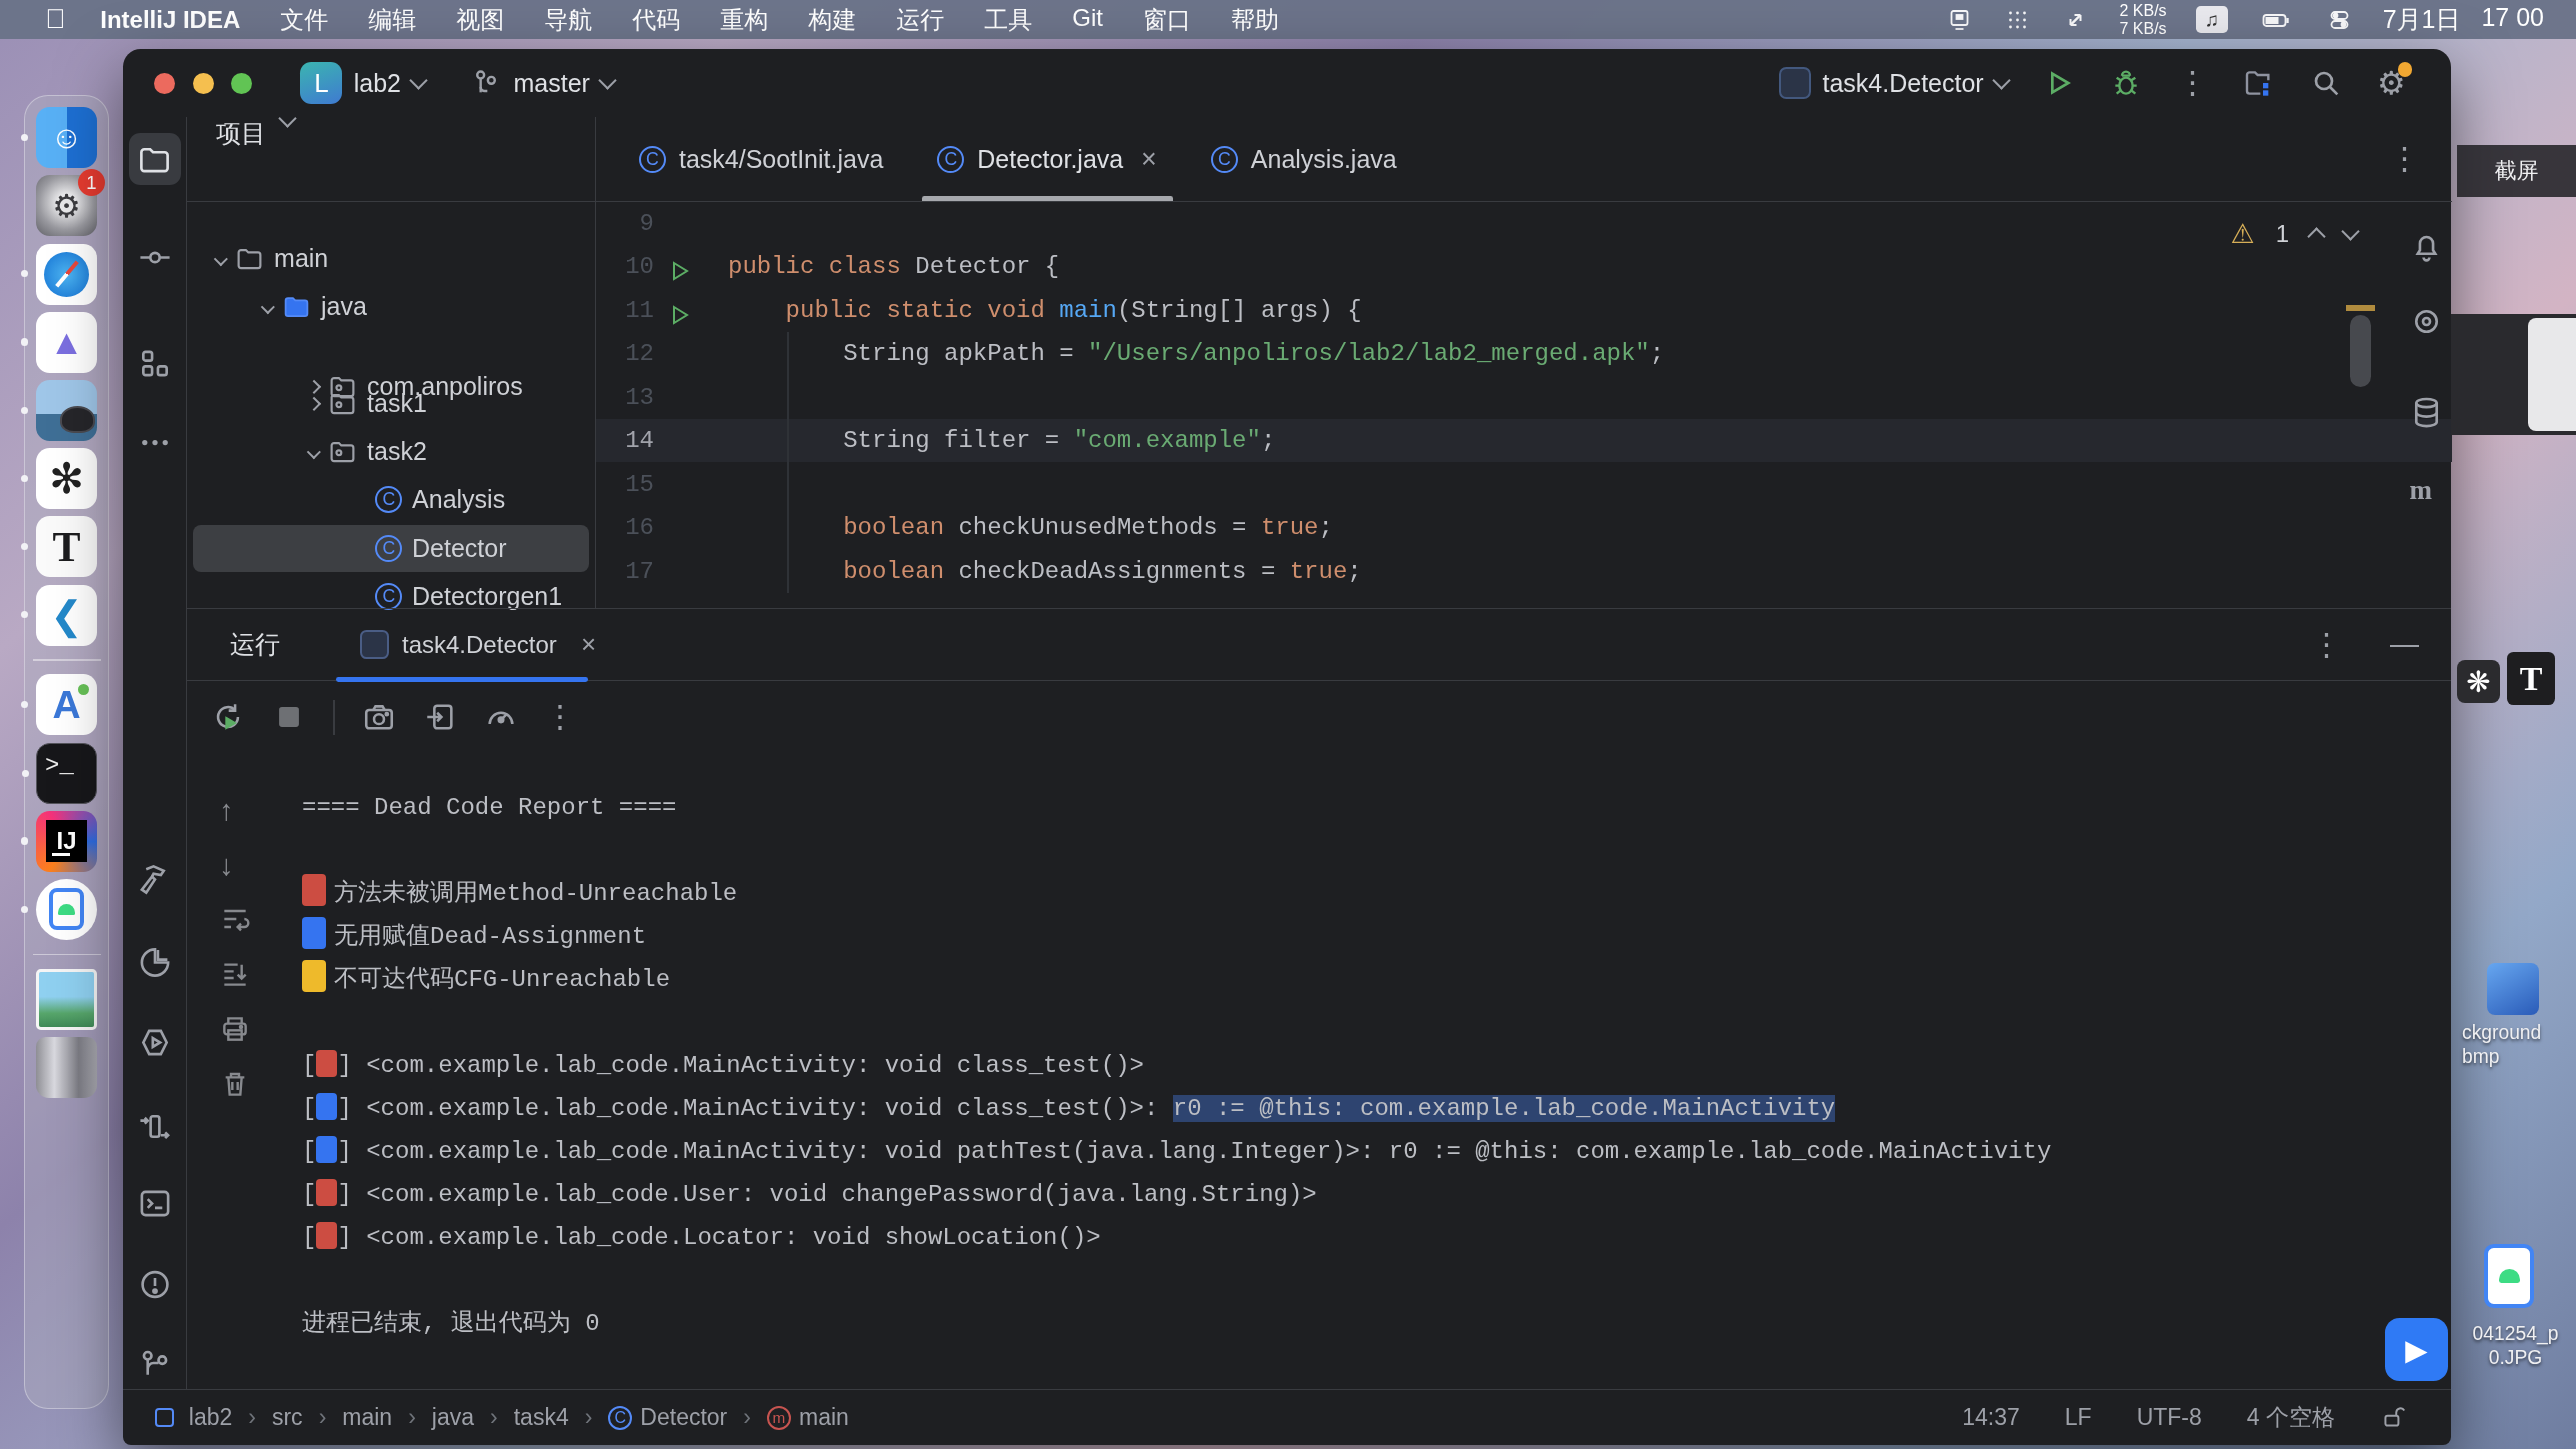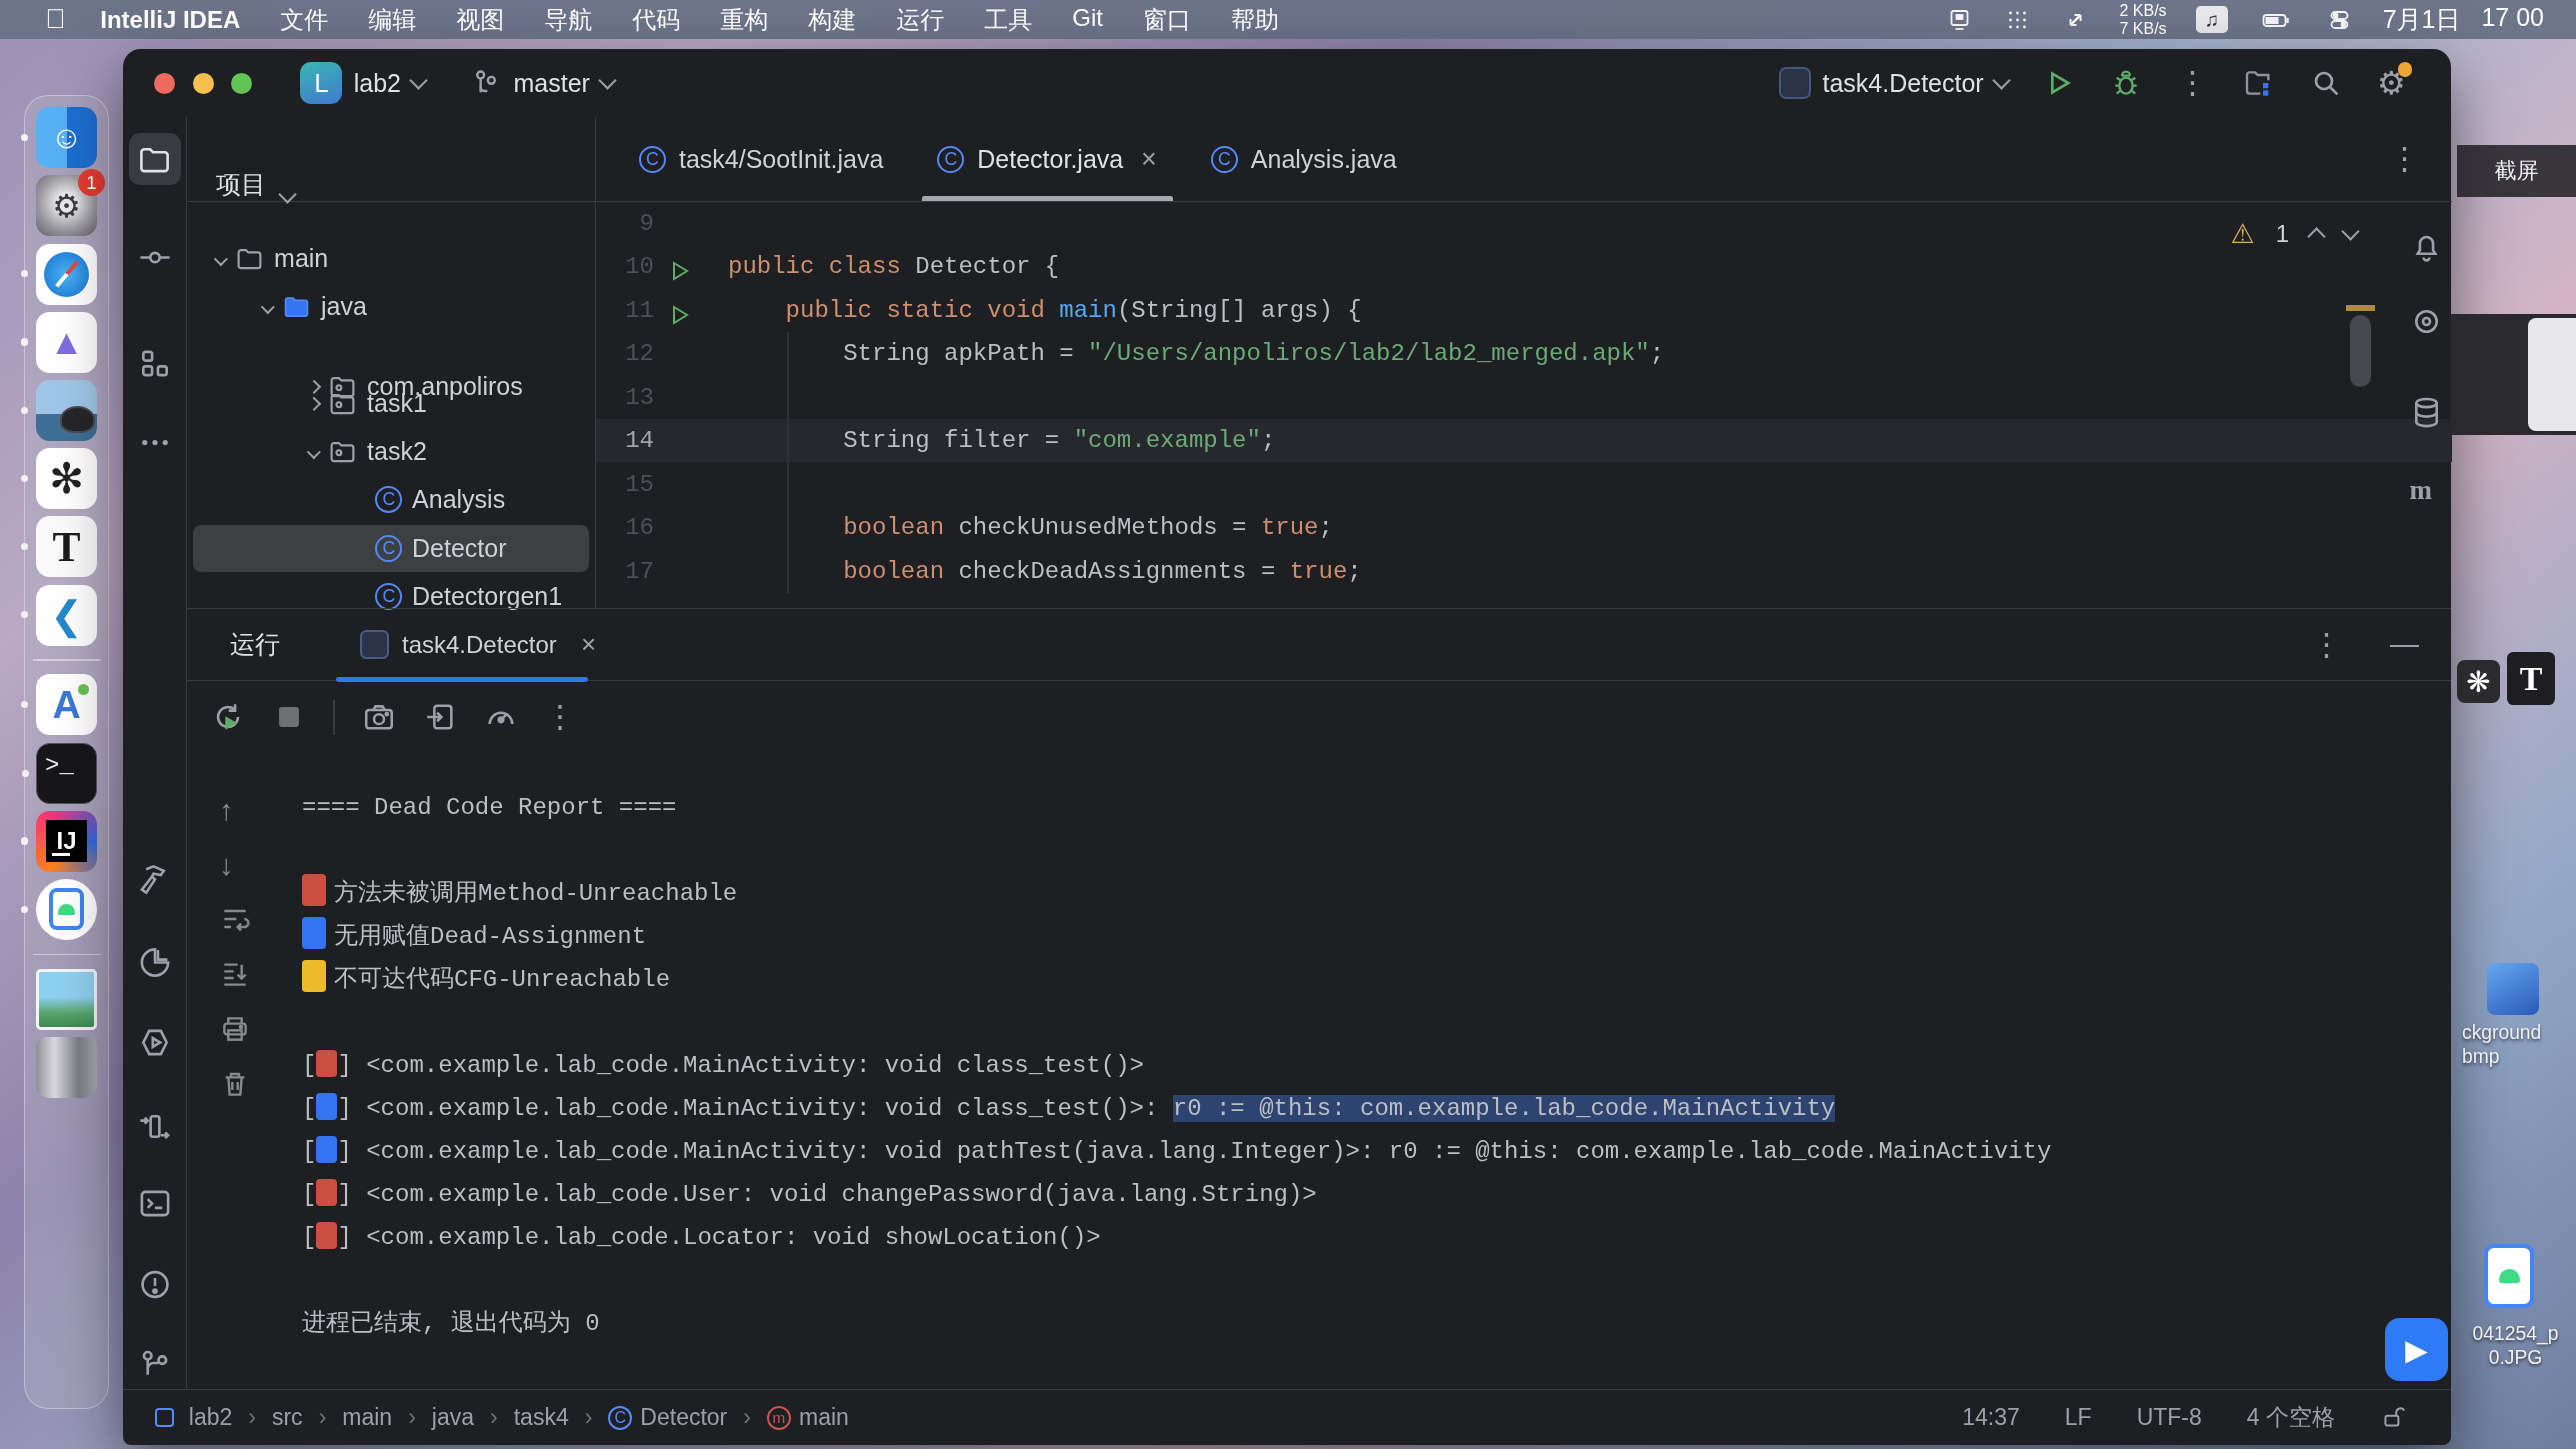--- a/index.html
+++ b/index.html
@@ -95,21 +95,21 @@
   
   #left-strip { left:0; top:68px; width:64px; height:1272px; border-right:1.6px solid #393b40; }
   .strip-ic { position:absolute; left:50%; transform:translateX(-50%); width:35px; height:35px; color:#9da0a8; }
   .strip-ic svg { width:100%; height:100%; }
   .strip-active { width:52px; height:52px; background:#393b40; border-radius:11.3px;
     display:flex; align-items:center; justify-content:center; }
   .strip-active svg { width:35px; height:35px; }
 
   
   #project { left:64px; top:68px; width:409px; height:491px; border-right:1.6px solid #393b40; }
-  #project-header { height:85px; border-bottom:1.6px solid #393b40; display:flex; align-items:flex-end;
+  #project-header { height:85px; border-bottom:1.6px solid #393b40; display:flex; align-items:flex-start;
     padding-left:29px; gap:14.5px; font-size:25px; color:#dfe1e5; }
   .tree-row { position:absolute; left:0; height:45px; display:flex; align-items:center; gap:9.7px;
     font-size:25px; color:#cfd1d6; white-space:nowrap; }
   .tree-sel { position:absolute; left:6.4px; width:396px; height:47px; background:#3d3f43; border-radius:8px; }
   .t-ic { width:29px; height:29px; flex:0 0 auto; }
   .t-ic svg { width:100%; height:100%; }
   .cls-ring { width:27px; height:27px; border:2.4px solid #548af7; border-radius:50%; color:#548af7;
     font-size:17.7px; display:flex; align-items:center; justify-content:center; flex:0 0 auto; }
   .chev-sm { width:9.7px; height:9.7px; border-right:2.4px solid #9da0a8; border-bottom:2.4px solid #9da0a8; flex:0 0 auto; }
   .chev-sm.down { transform:rotate(45deg); }

